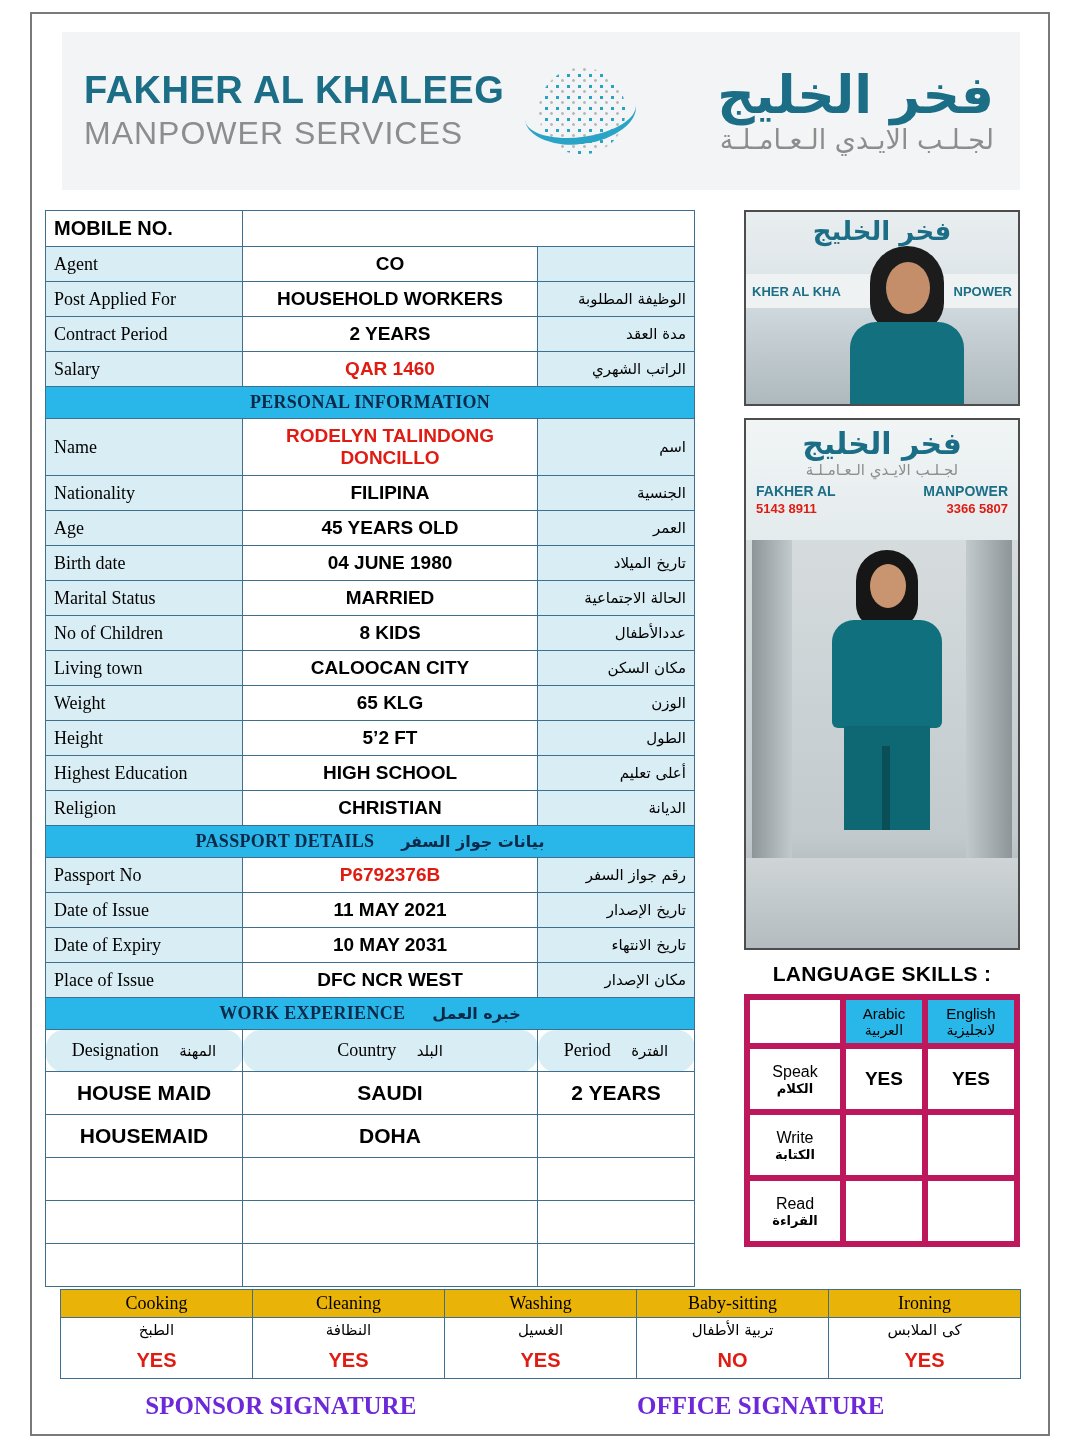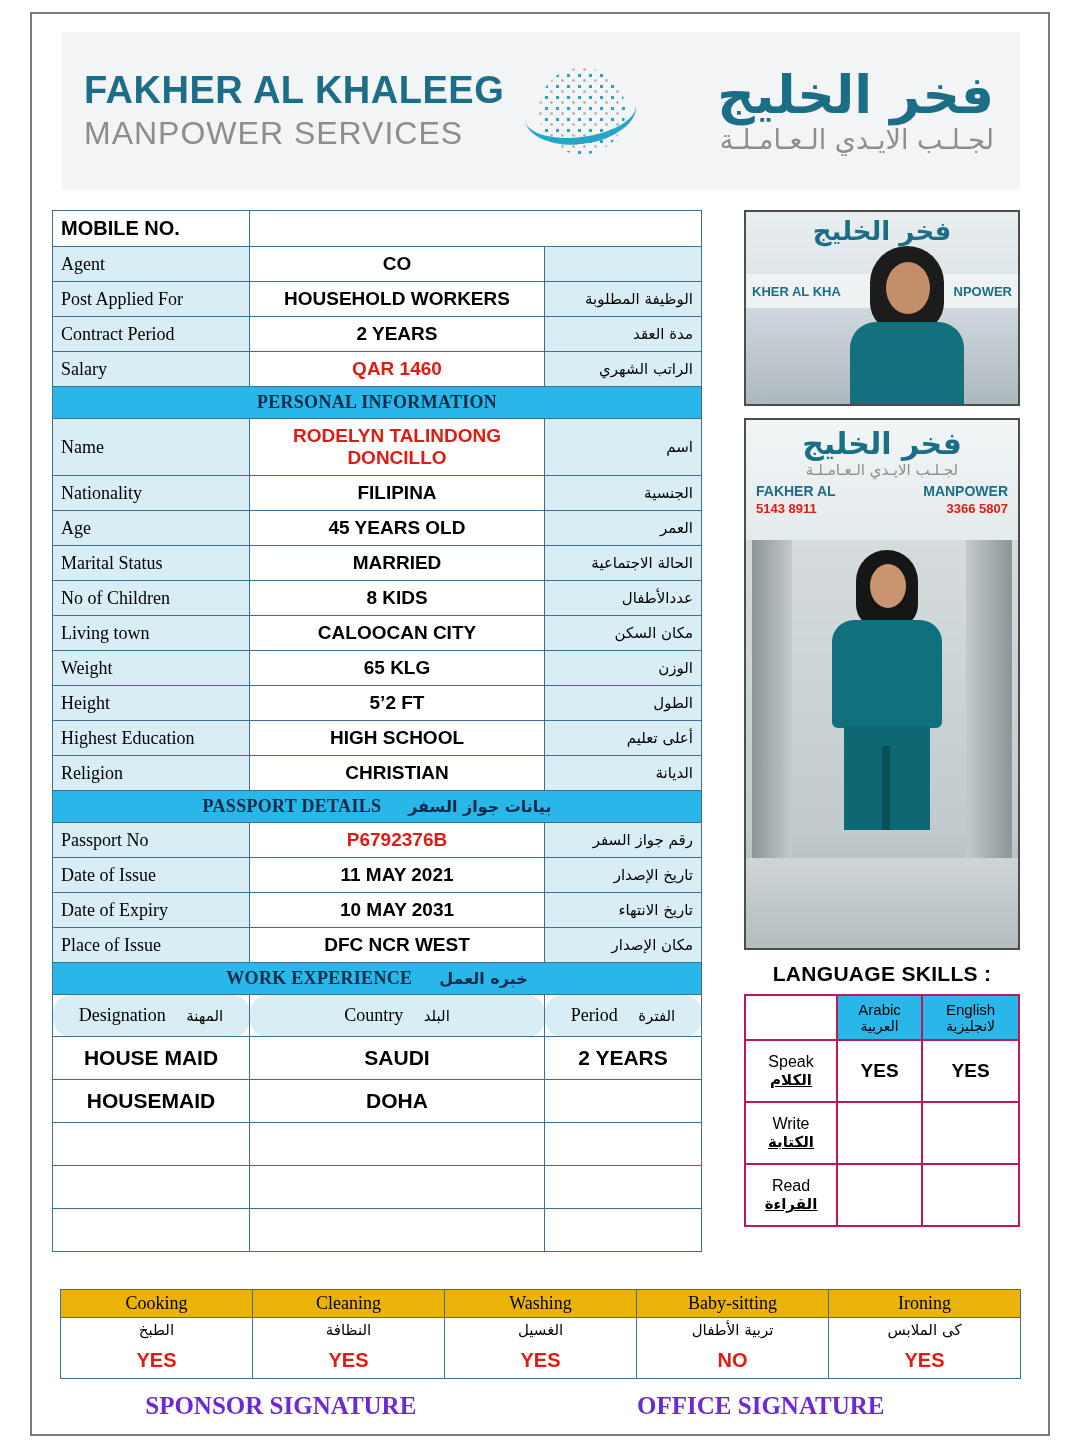--- a/index.html
+++ b/index.html
@@ -96,21 +96,21 @@
   }
   .brand-ar .a2 {
     font-family: "DejaVu Sans", sans-serif;
     font-size: 27px;
     color: #8d8d8d;
     margin-top: 4px;
   }
   
   .main-table {
     position: absolute;
-    left: 20px;
+    left: 13px;
     top: 196px;
     width: 650px;
     border-collapse: collapse;
     font-size: 17px;
   }
   .main-table td {
     border: 1px solid #3f6f8f;
     padding: 6px 8px;
     vertical-align: middle;
   }
@@ -357,21 +357,21 @@
     letter-spacing: .3px;
   }
   .lang-table {
     position: absolute;
     left: 712px;
     top: 980px;
     width: 276px;
     border-collapse: collapse;
   }
   .lang-table td {
-    border: 2px solid #be185d;
+    border: 6px solid #be185d;
     text-align: center;
     font-family: "Liberation Sans", sans-serif;
     margin-left: 40px;
   }
   .lang-table .hd {
     background: #29b6e8;
     font-size: 15px;
     padding: 5px 2px;
     font-weight: normal;
   }
@@ -389,24 +389,23 @@
     width: 86px;
     font-size: 16px;
     padding: 10px 2px;
   }
   .lang-table .rowlbl .ar {
     position: static;
     width: auto;
     background: none;
     font-family: "DejaVu Sans", sans-serif;
     font-weight: bold;
-    font-size: 15px;
+    font-size: 13px;
     text-align: center;
     padding: 0;
-    text-decoration: underline;
   }
   .lang-table .cell {
     font-weight: bold;
     font-size: 19px;
     height: 58px;
   }
   
   .skills {
     position: absolute;
     left: 28px;
@@ -521,20 +520,25 @@
       </tr>
       <tr>
         <td class="lbl">Nationality</td>
         <td class="val">FILIPINA</td>
         <td class="ar">الجنسية</td>
       </tr>
       <tr>
         <td class="lbl">Age</td>
         <td class="val">45 YEARS OLD</td>
         <td class="ar">العمر</td>
+      </tr>
+      <tr>
+        <td class="lbl">Birth date</td>
+        <td class="val">04 JUNE 1980</td>
+        <td class="ar">تاريخ الميلاد</td>
       </tr>
       <tr>
         <td class="lbl">Marital Status</td>
         <td class="val">MARRIED</td>
         <td class="ar">الحالة الاجتماعية</td>
       </tr>
       <tr>
         <td class="lbl">No of Children</td>
         <td class="val">8 KIDS</td>
         <td class="ar">عددالأطفال</td>

